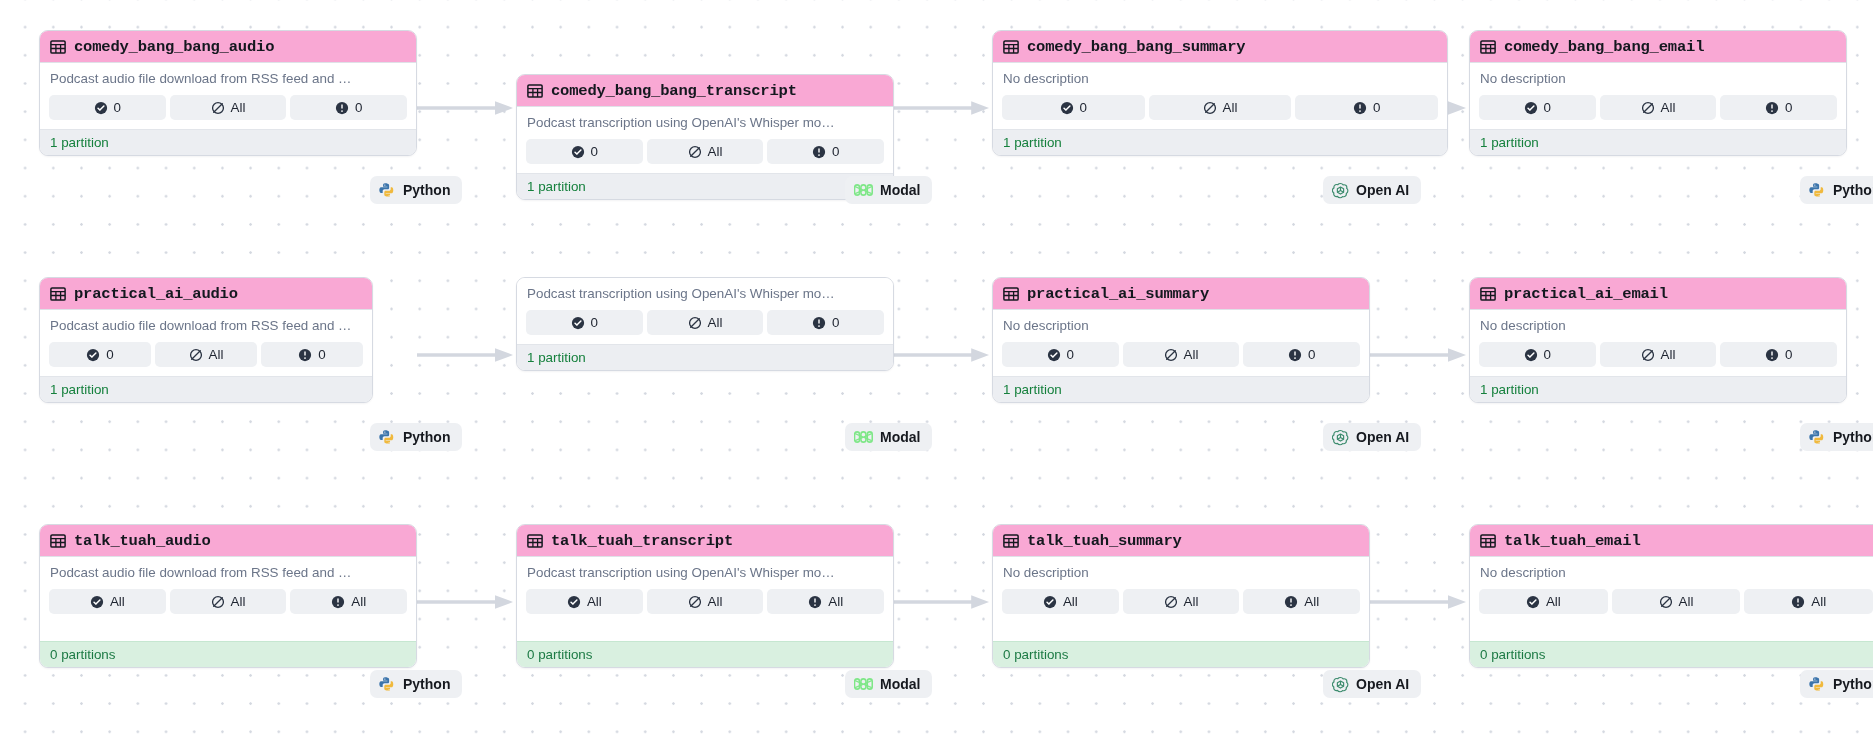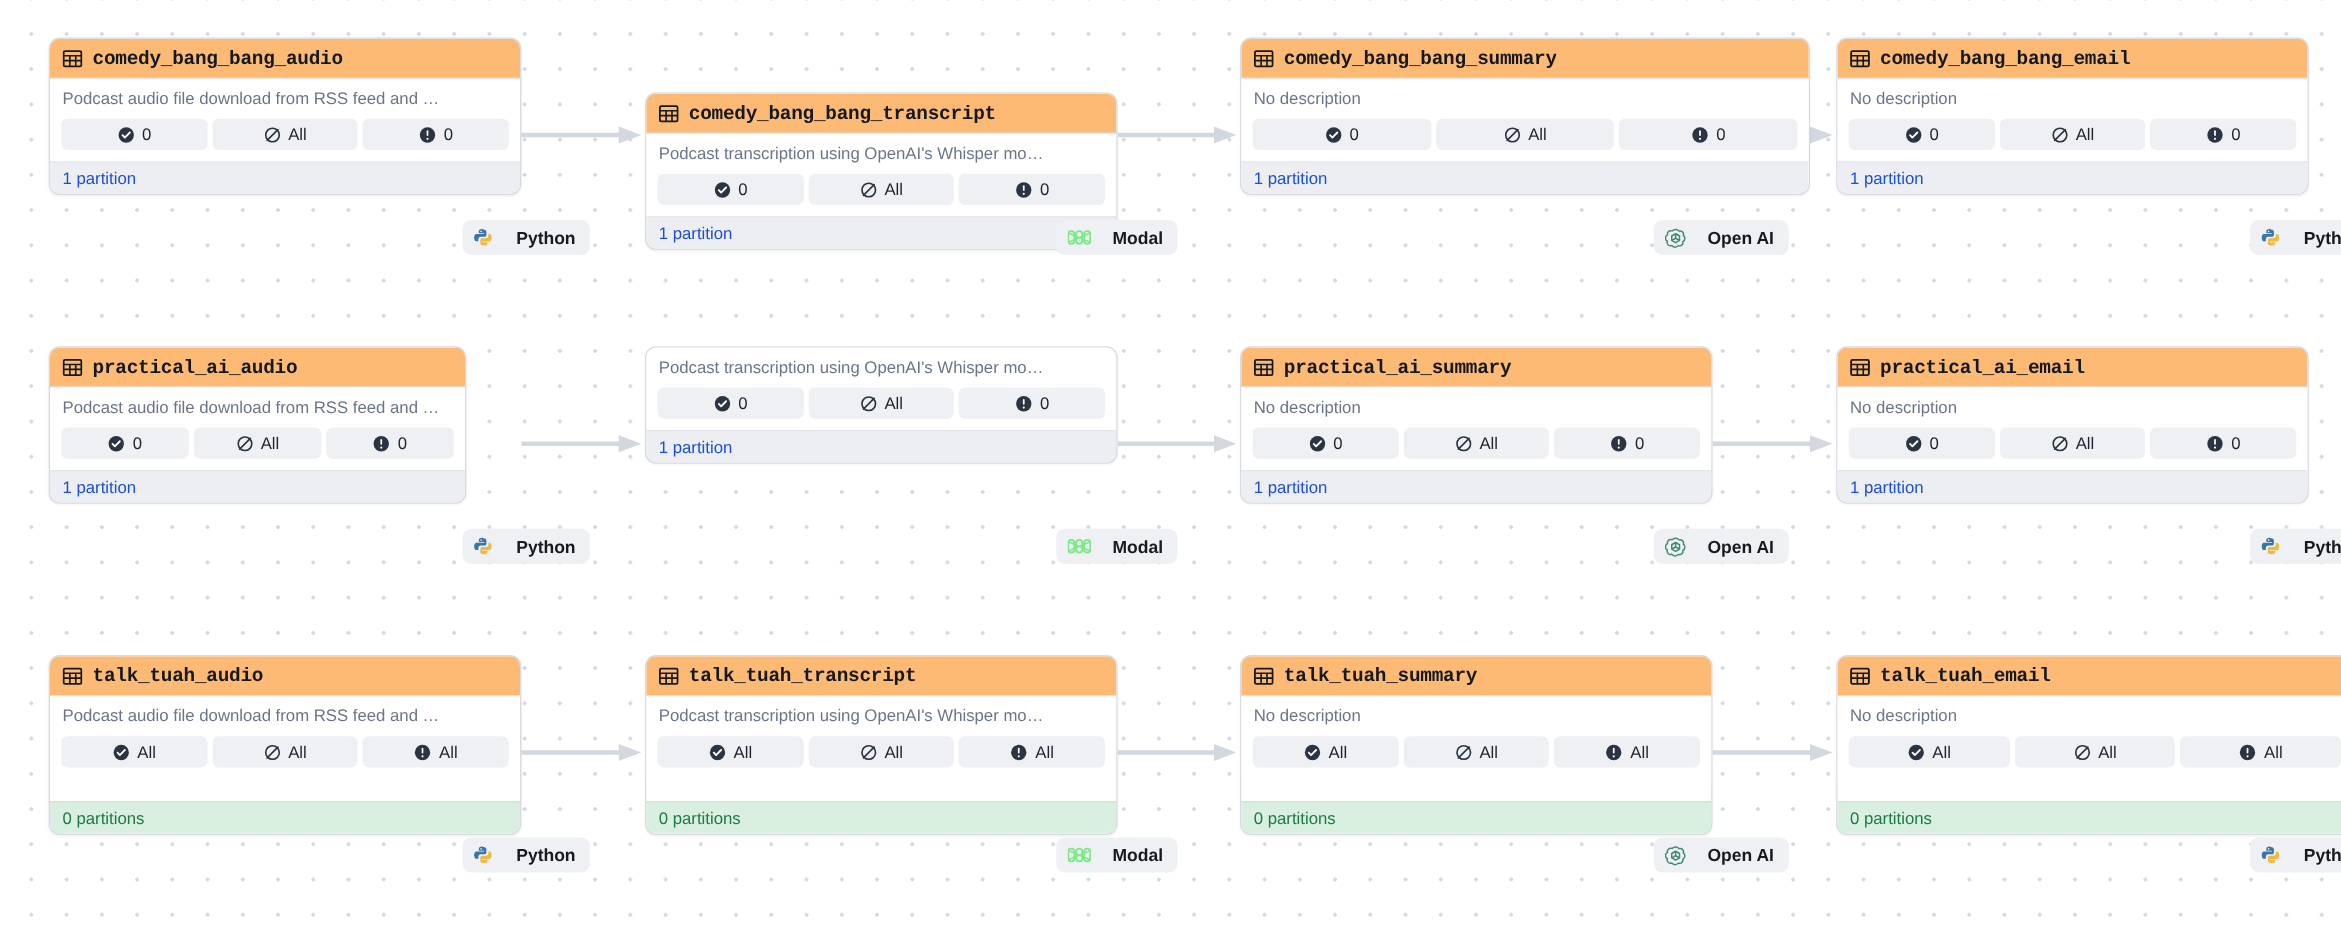--- a/index.html
+++ b/index.html
@@ -32,21 +32,21 @@
     box-shadow: 0 1px 2px rgba(16,24,40,0.05);
     overflow: hidden;
   }
 
   .card-header {
     display: flex;
     align-items: center;
     gap: 8px;
     height: 32px;
     padding: 0 10px;
-    background: #fdba74;
+    background: #f9a8d4;
     border-bottom: 1px solid #dfe2e8;
   }
 
   .card-title {
     font-family: "Liberation Mono", "DejaVu Sans Mono", monospace;
     font-size: 15.5px;
     font-weight: 700;
     letter-spacing: -0.2px;
     color: #14181f;
     white-space: nowrap;
@@ -86,40 +86,40 @@
   .pill .pill-label { line-height: 1; }
 
   .card-footer {
     height: 26px;
     display: flex;
     align-items: center;
     padding: 0 10px;
     font-size: 13.4px;
     background: #eceef2;
     border-top: 1px solid #e2e5ea;
-    color: #1d4ed8;
+    color: #15803d;
   }
 
   .asset-card.state-empty .card-footer {
     background: #d9f0e0;
     border-top-color: #c6e7d1;
     color: #1c7a44;
     margin-top: 18px;
   }
 
   
   .edge { position: absolute; }
   .edge svg { display: block; }
 
   
   .kind-badge {
     position: absolute;
     display: inline-flex;
     align-items: center;
-    gap: 17px;
+    gap: 7px;
     height: 28px;
     padding: 0 12px 0 9px;
     background: #eef0f3;
     border-radius: 7px;
     font-size: 14px;
     font-weight: 700;
     color: #16191f;
     white-space: nowrap;
   }
   .kind-badge svg { display: block; flex: 0 0 auto; }

